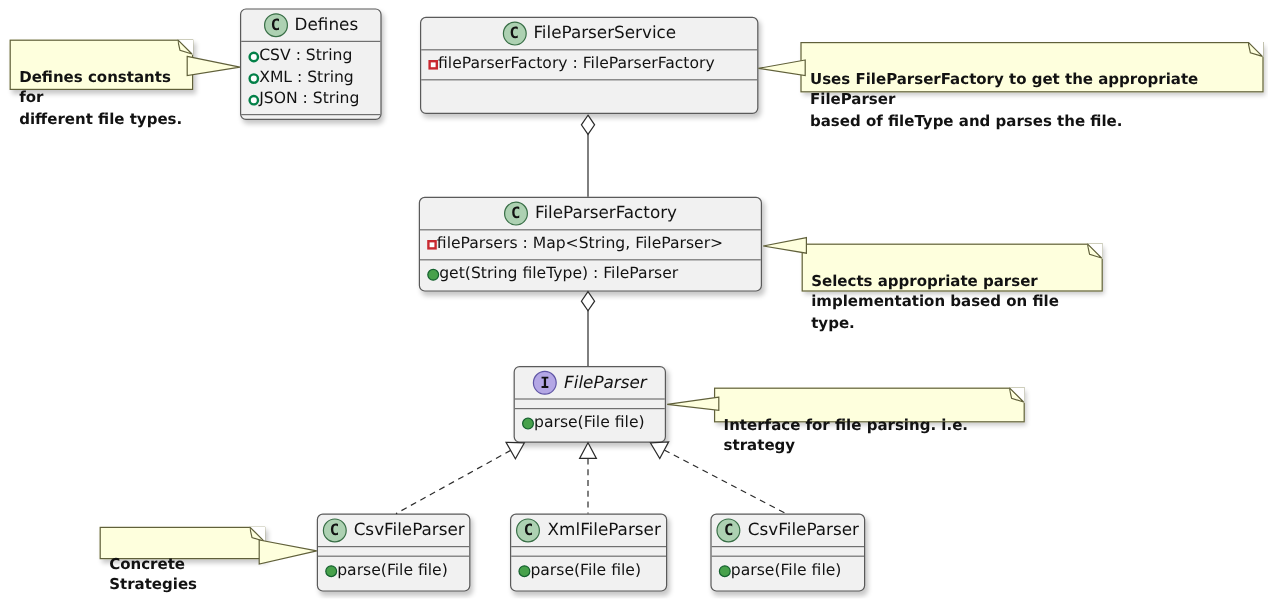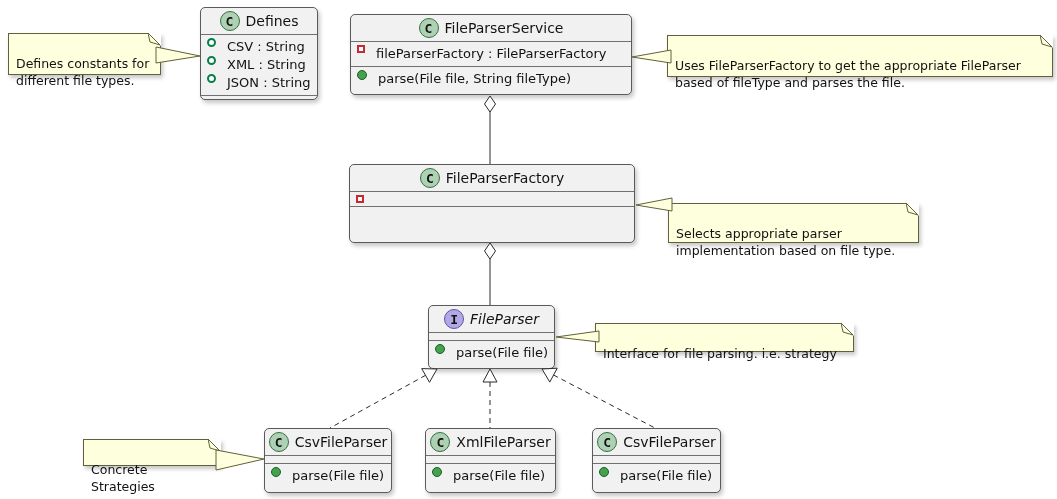--- a/index.html
+++ b/index.html
@@ -25,31 +25,32 @@
     font-family:"DejaVu Sans Mono","Liberation Mono",monospace;
     font-weight:bold; font-size:13px; box-sizing:border-box;
   }
   .badge.kind-class { background:#ADD1B2; border:1px solid #386e46; }
   .badge.kind-interface { background:#B4A7E5; border:1px solid #5f55a5; }
   .interface-name { font-style:italic; }
   .compartment { padding:3px 6px; flex:0 0 auto; font-size:13px; }
   .compartment.fields { border-bottom:1px solid #707070; }
   .compartment.empty { padding:0; min-height:7px; }
   .compartment.methods-last { flex:1 1 auto; }
-  .member { display:flex; gap:11px; line-height:18px; white-space:nowrap; }
+  .member { display:flex; align-items:center; gap:0; line-height:18px; white-space:nowrap; }
   .ic { flex:0 0 auto; box-sizing:border-box; }
   .ic-field-public  { width:9px; height:9px; border-radius:50%; border:2px solid #038048; background:#ffffff; }
   .ic-field-private { width:8px; height:8px; border:2px solid #C82930; background:#ffffff; }
   .ic-method-public { width:10px; height:10px; border-radius:50%; background:#47A14B; border:1px solid #14602e; }
   
   .note {
     position:absolute; background:#FEFFDD; border:1px solid #60603a;
     box-shadow:2px 3px 4px rgba(0,0,0,.22); box-sizing:border-box;
     font-size:12.5px; line-height:1.4; padding:3px 8px 3px 7px;
     white-space:pre-line;
+    font-weight:bold;
   }
   .fold { position:absolute; top:-1px; right:-1px; }
   
   .connectors { position:absolute; top:0; left:0; pointer-events:none; z-index:5; }
 </style>
 </head>
 <body>
 
 <div class="canvas">
 
@@ -79,36 +80,37 @@
     <div class="uml-header">
       <span class="badge kind-class">C</span>
       <span>FileParserService</span>
     </div>
     <div class="compartment fields">
       <div class="member">
         <span class="ic ic-field-private"></span>
         <span>fileParserFactory : FileParserFactory</span>
       </div>
     </div>
-    <div class="compartment methods-last">
-      <div class="member">
-        <span class="ic ic-method-public"></span>
-        <span>parse(File file, String fileType)</span>
-      </div>
-    </div>
   </div>
 
   <div class="uml-class" style="left:349px; top:164px; width:286px; height:79px;">
     <div class="uml-header">
       <span class="badge kind-class">C</span>
       <span>FileParserFactory</span>
     </div>
     <div class="compartment fields">
       <div class="member">
         <span class="ic ic-field-private"></span>
+        <span>fileParsers : Map&lt;String, FileParser&gt;</span>
+      </div>
+    </div>
+    <div class="compartment methods-last">
+      <div class="member">
+        <span class="ic ic-method-public"></span>
+        <span>get(String fileType) : FileParser</span>
       </div>
     </div>
   </div>
 
   <div class="uml-class" style="left:428px; top:305px; width:127px; height:64px;">
     <div class="uml-header">
       <span class="badge kind-interface">I</span>
       <span class="interface-name">FileParser</span>
     </div>
     <div class="compartment fields empty"></div>

